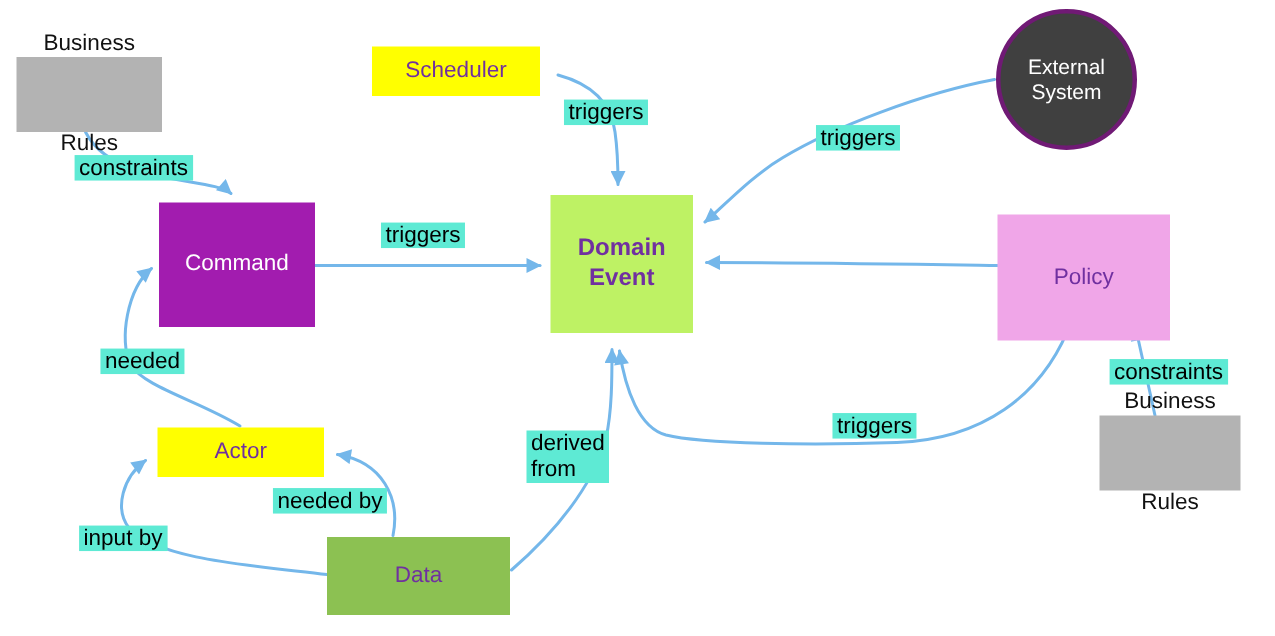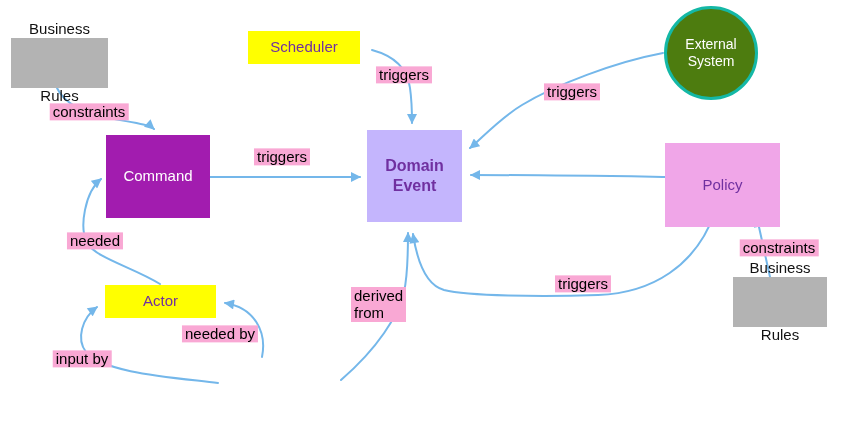--- a/index.html
+++ b/index.html
@@ -10,29 +10,29 @@
   #edges{position:absolute;left:0;top:0;z-index:1;}
   .node{
     position:absolute;z-index:2;display:flex;flex-direction:column;
     align-items:center;justify-content:center;text-align:center;
     font-size:15px;line-height:1.25;
   }
   .node span{display:block;}
   .gray{background:#b3b3b3;color:#111;gap:48px;}
   .yellow{background:#ffff00;color:#7030a0;}
   .blue{background:#a21caf;color:#ffffff;}
-  .orange{background:#c4b5fd;color:#7030a0;font-weight:bold;font-size:16px;}
+  .orange{background:#bef264;color:#7030a0;font-weight:bold;font-size:16px;}
   .pink{background:#f0a6e8;color:#7030a0;}
   .green{background:#8cc152;color:#7030a0;}
   .circle{
-    background:#4d7c0f;color:#ffffff;border:3px solid #14b8a6;border-radius:50%;
+    background:#404040;color:#ffffff;border:3px solid #701a75;border-radius:50%;
     font-size:14px;
   }
   .elabel{
-    position:absolute;z-index:3;background:#f9a8d4;color:#000;
+    position:absolute;z-index:3;background:#5eead4;color:#000;
     font-size:15px;line-height:1.15;padding:0 3px;white-space:nowrap;
     transform:translate(-50%,-50%);text-align:center;
   }
   .elabel.leftalign{transform:none;text-align:left;}
   .elabel span{display:block;}
 </style>
 </head>
 <body>
 
 <div id="canvas">
@@ -87,20 +87,23 @@
 
   <div class="node gray" style="left:733px;top:277px;width:94px;height:50px;">
     <span>Business</span>
     <span>Rules</span>
   </div>
 
   <div class="node yellow" style="left:105px;top:285px;width:111px;height:33px;">
     <span>Actor</span>
   </div>
 
+  <div class="node green" style="left:218px;top:358px;width:122px;height:52px;">
+    <span>Data</span>
+  </div>
 
   <div class="elabel" style="left:89px;top:112px;">constraints</div>
 
   <div class="elabel" style="left:404px;top:75px;">triggers</div>
 
   <div class="elabel" style="left:282px;top:157px;">triggers</div>
 
   <div class="elabel" style="left:572px;top:92px;">triggers</div>
 
 

